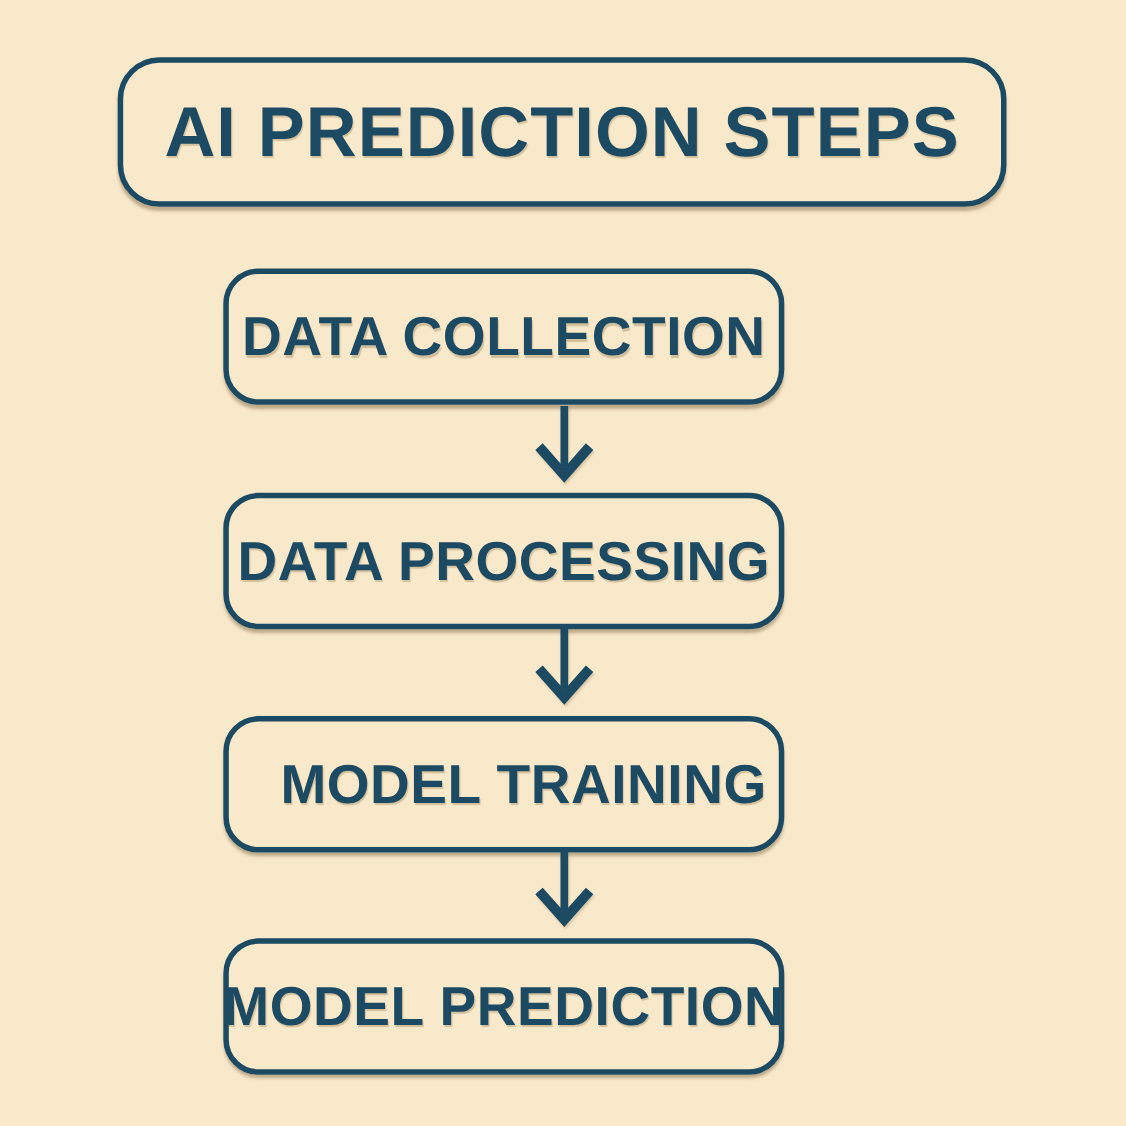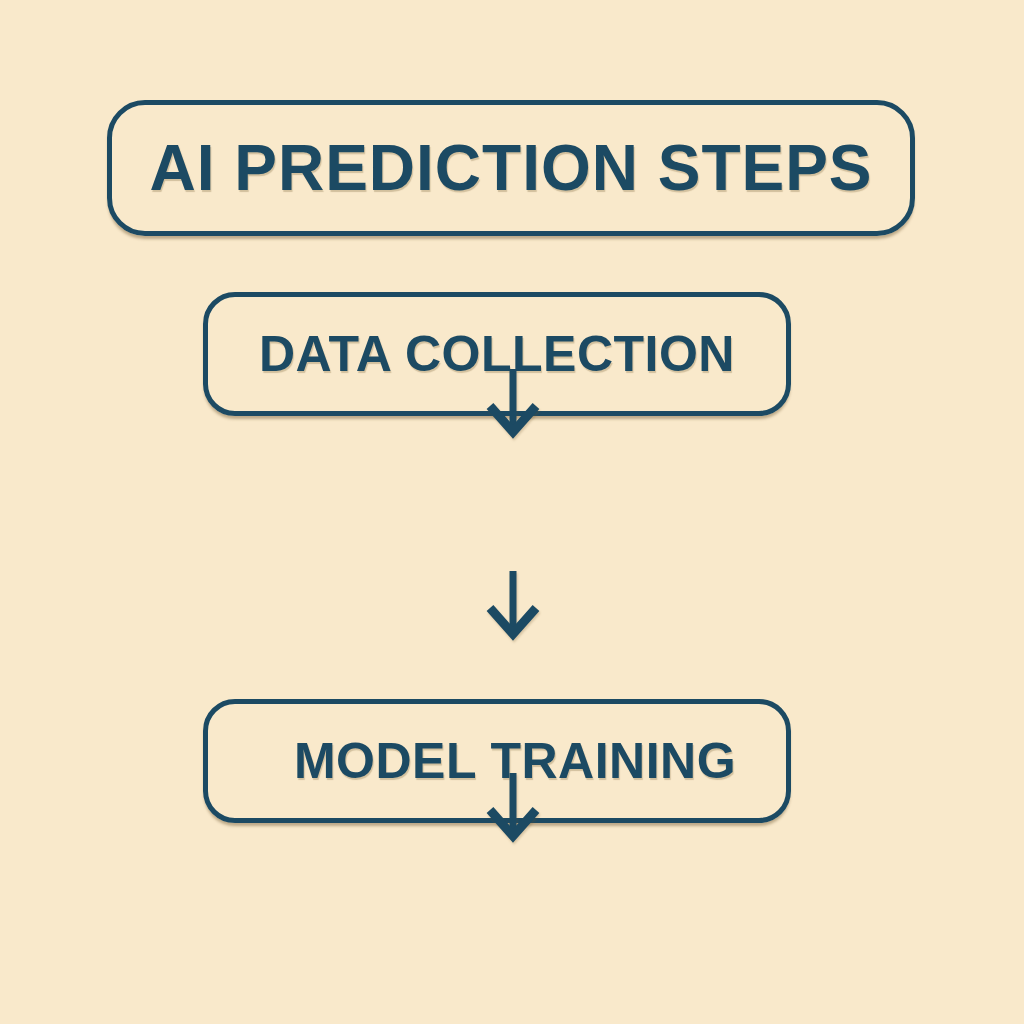--- a/index.html
+++ b/index.html
@@ -21,40 +21,39 @@
   }
   .box {
     position: absolute;
     box-sizing: border-box;
     border: 5px solid #1C4A63;
     background: transparent;
     display: flex;
     align-items: center;
     justify-content: center;
     box-shadow: 0 4px 3px -1px rgba(100, 75, 35, 0.40);
-    margin-top: 48px;
   }
   .title-box {
     left: 107px;
     top: 52px;
     width: 808px;
     height: 136px;
     border-radius: 38px;
   }
   .title-text {
     color: #1C4A63;
     font-size: 64px;
     font-weight: 700;
     letter-spacing: 1px;
     white-space: nowrap;
     text-shadow: 1px 2px 1px rgba(110, 85, 40, 0.28);
   }
   .step-box {
     left: 203px;
-    width: 588px;
+    width: 510px;
     height: 124px;
     border-radius: 32px;
   }
   .step-text {
     color: #1C4A63;
     font-size: 50px;
     font-weight: 700;
     letter-spacing: 0.5px;
     white-space: nowrap;
     text-shadow: 1px 2px 1px rgba(110, 85, 40, 0.28);
@@ -92,33 +91,39 @@
     <span class="step-text">DATA COLLECTION</span>
   </div>
 
   <div class="arrow arrow-1">
     <svg viewBox="0 0 60 72" xmlns="http://www.w3.org/2000/svg">
       <line x1="30" y1="0" x2="30" y2="56" stroke="#1C4A63" stroke-width="7"></line>
       <polyline points="7,37 30,63 53,37" fill="none" stroke="#1C4A63" stroke-width="9" stroke-linejoin="miter"></polyline>
     </svg>
   </div>
 
+  <div class="box step-box step-2">
+    <span class="step-text">DATA PROCESSING</span>
+  </div>
 
   <div class="arrow arrow-2">
     <svg viewBox="0 0 60 72" xmlns="http://www.w3.org/2000/svg">
       <line x1="30" y1="0" x2="30" y2="56" stroke="#1C4A63" stroke-width="7"></line>
       <polyline points="7,37 30,63 53,37" fill="none" stroke="#1C4A63" stroke-width="9" stroke-linejoin="miter"></polyline>
     </svg>
   </div>
 
   <div class="box step-box step-3">
     <span class="step-text">MODEL TRAINING</span>
   </div>
 
   <div class="arrow arrow-3">
     <svg viewBox="0 0 60 72" xmlns="http://www.w3.org/2000/svg">
       <line x1="30" y1="0" x2="30" y2="56" stroke="#1C4A63" stroke-width="7"></line>
       <polyline points="7,37 30,63 53,37" fill="none" stroke="#1C4A63" stroke-width="9" stroke-linejoin="miter"></polyline>
     </svg>
   </div>
 
+  <div class="box step-box step-4">
+    <span class="step-text">MODEL PREDICTION</span>
+  </div>
 
 </div>
 
 </body></html>

